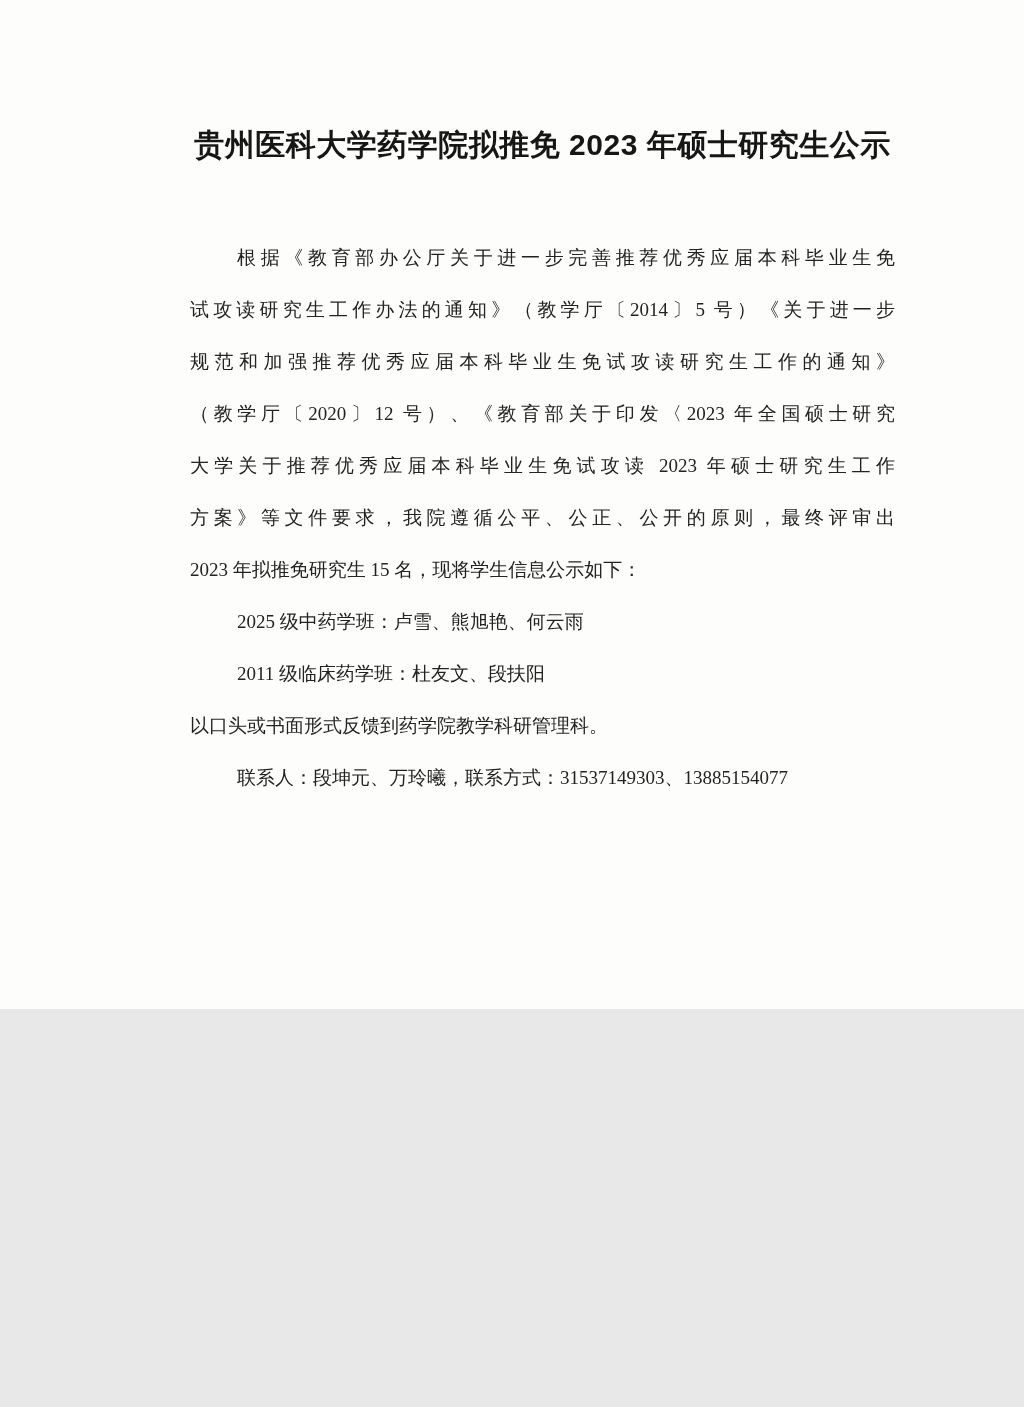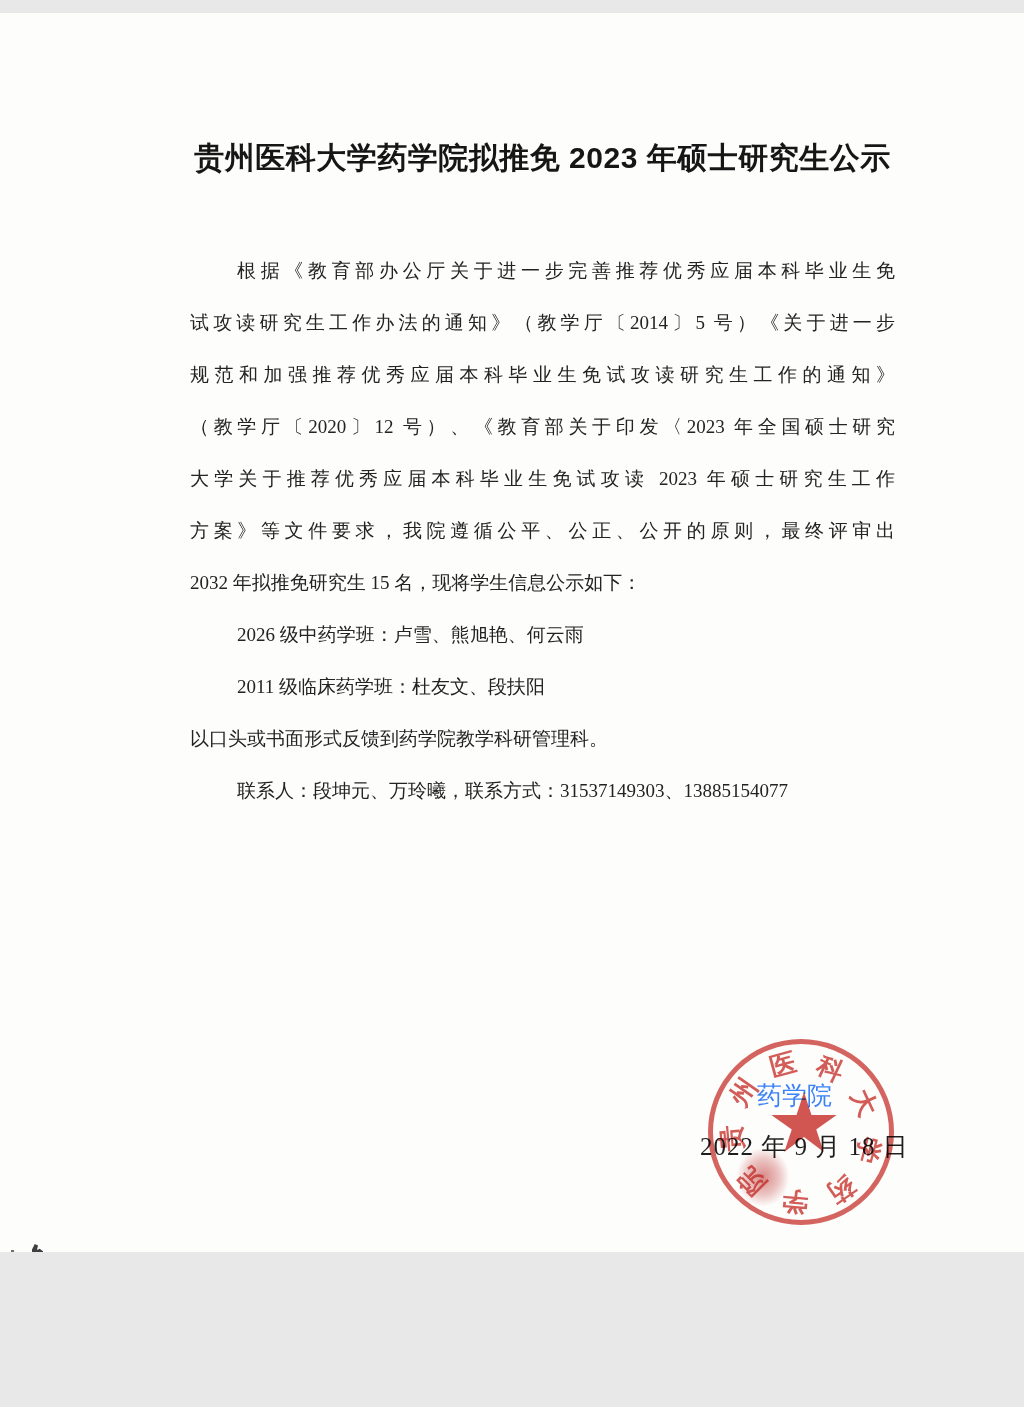--- a/index.html
+++ b/index.html
@@ -1,20 +1,20 @@
 <!DOCTYPE html>
 <html><head>
 <meta charset="utf-8">
 <style>
   html, body { margin: 0; padding: 0; background: #e8e8e8; }
   .page {
     position: relative;
     width: 1024px;
-    height: 1239px;
-    margin: 13px auto;
+    height: 1009px;
+    margin: 0 auto;
     background: #fdfdfc;
     overflow: hidden;
     font-family: "Liberation Serif", "DejaVu Serif", serif;
     color: #232323;
   }
   .doc-title {
     position: absolute;
     left: 190px; top: 124px; width: 705px;
     margin: 0;
     font-family: "Liberation Sans", "DejaVu Sans", sans-serif;
@@ -93,22 +93,22 @@
 
   <h1 class="doc-title">贵州医科大学药学院拟推免 2023 年硕士研究生公示</h1>
 
   <div class="doc-body">
     <div class="line indent fill">根据《教育部办公厅关于进一步完善推荐优秀应届本科毕业生免</div>
     <div class="line fill">试攻读研究生工作办法的通知》（教学厅〔2014〕5 号）《关于进一步</div>
     <div class="line fill">规范和加强推荐优秀应届本科毕业生免试攻读研究生工作的通知》</div>
     <div class="line fill">（教学厅〔2020〕12 号）、《教育部关于印发〈2023 年全国硕士研究</div>
     <div class="line fill">大学关于推荐优秀应届本科毕业生免试攻读 2023 年硕士研究生工作</div>
     <div class="line fill">方案》等文件要求，我院遵循公平、公正、公开的原则，最终评审出</div>
-    <div class="line">2032 年拟推免研究生 15 名，现将学生信息公示如下：</div>
-    <div class="line indent">2026 级中药学班：卢雪、熊旭艳、何云雨</div>
+    <div class="line">2023 年拟推免研究生 15 名，现将学生信息公示如下：</div>
+    <div class="line indent">2025 级中药学班：卢雪、熊旭艳、何云雨</div>
     <div class="line indent">2011 级临床药学班：杜友文、段扶阳</div>
     <div class="line">以口头或书面形式反馈到药学院教学科研管理科。</div>
     <div class="line indent">联系人：段坤元、万玲曦，联系方式：31537149303、13885154077</div>
   </div>
 
   <div class="signature-org">药学院</div>
   <div class="signature-date">2022 年 9 月 18 日</div>
 
   <div class="seal">
     <span class="seal-char" style="transform: rotate(-95deg) translateY(-69px);">贵</span>

